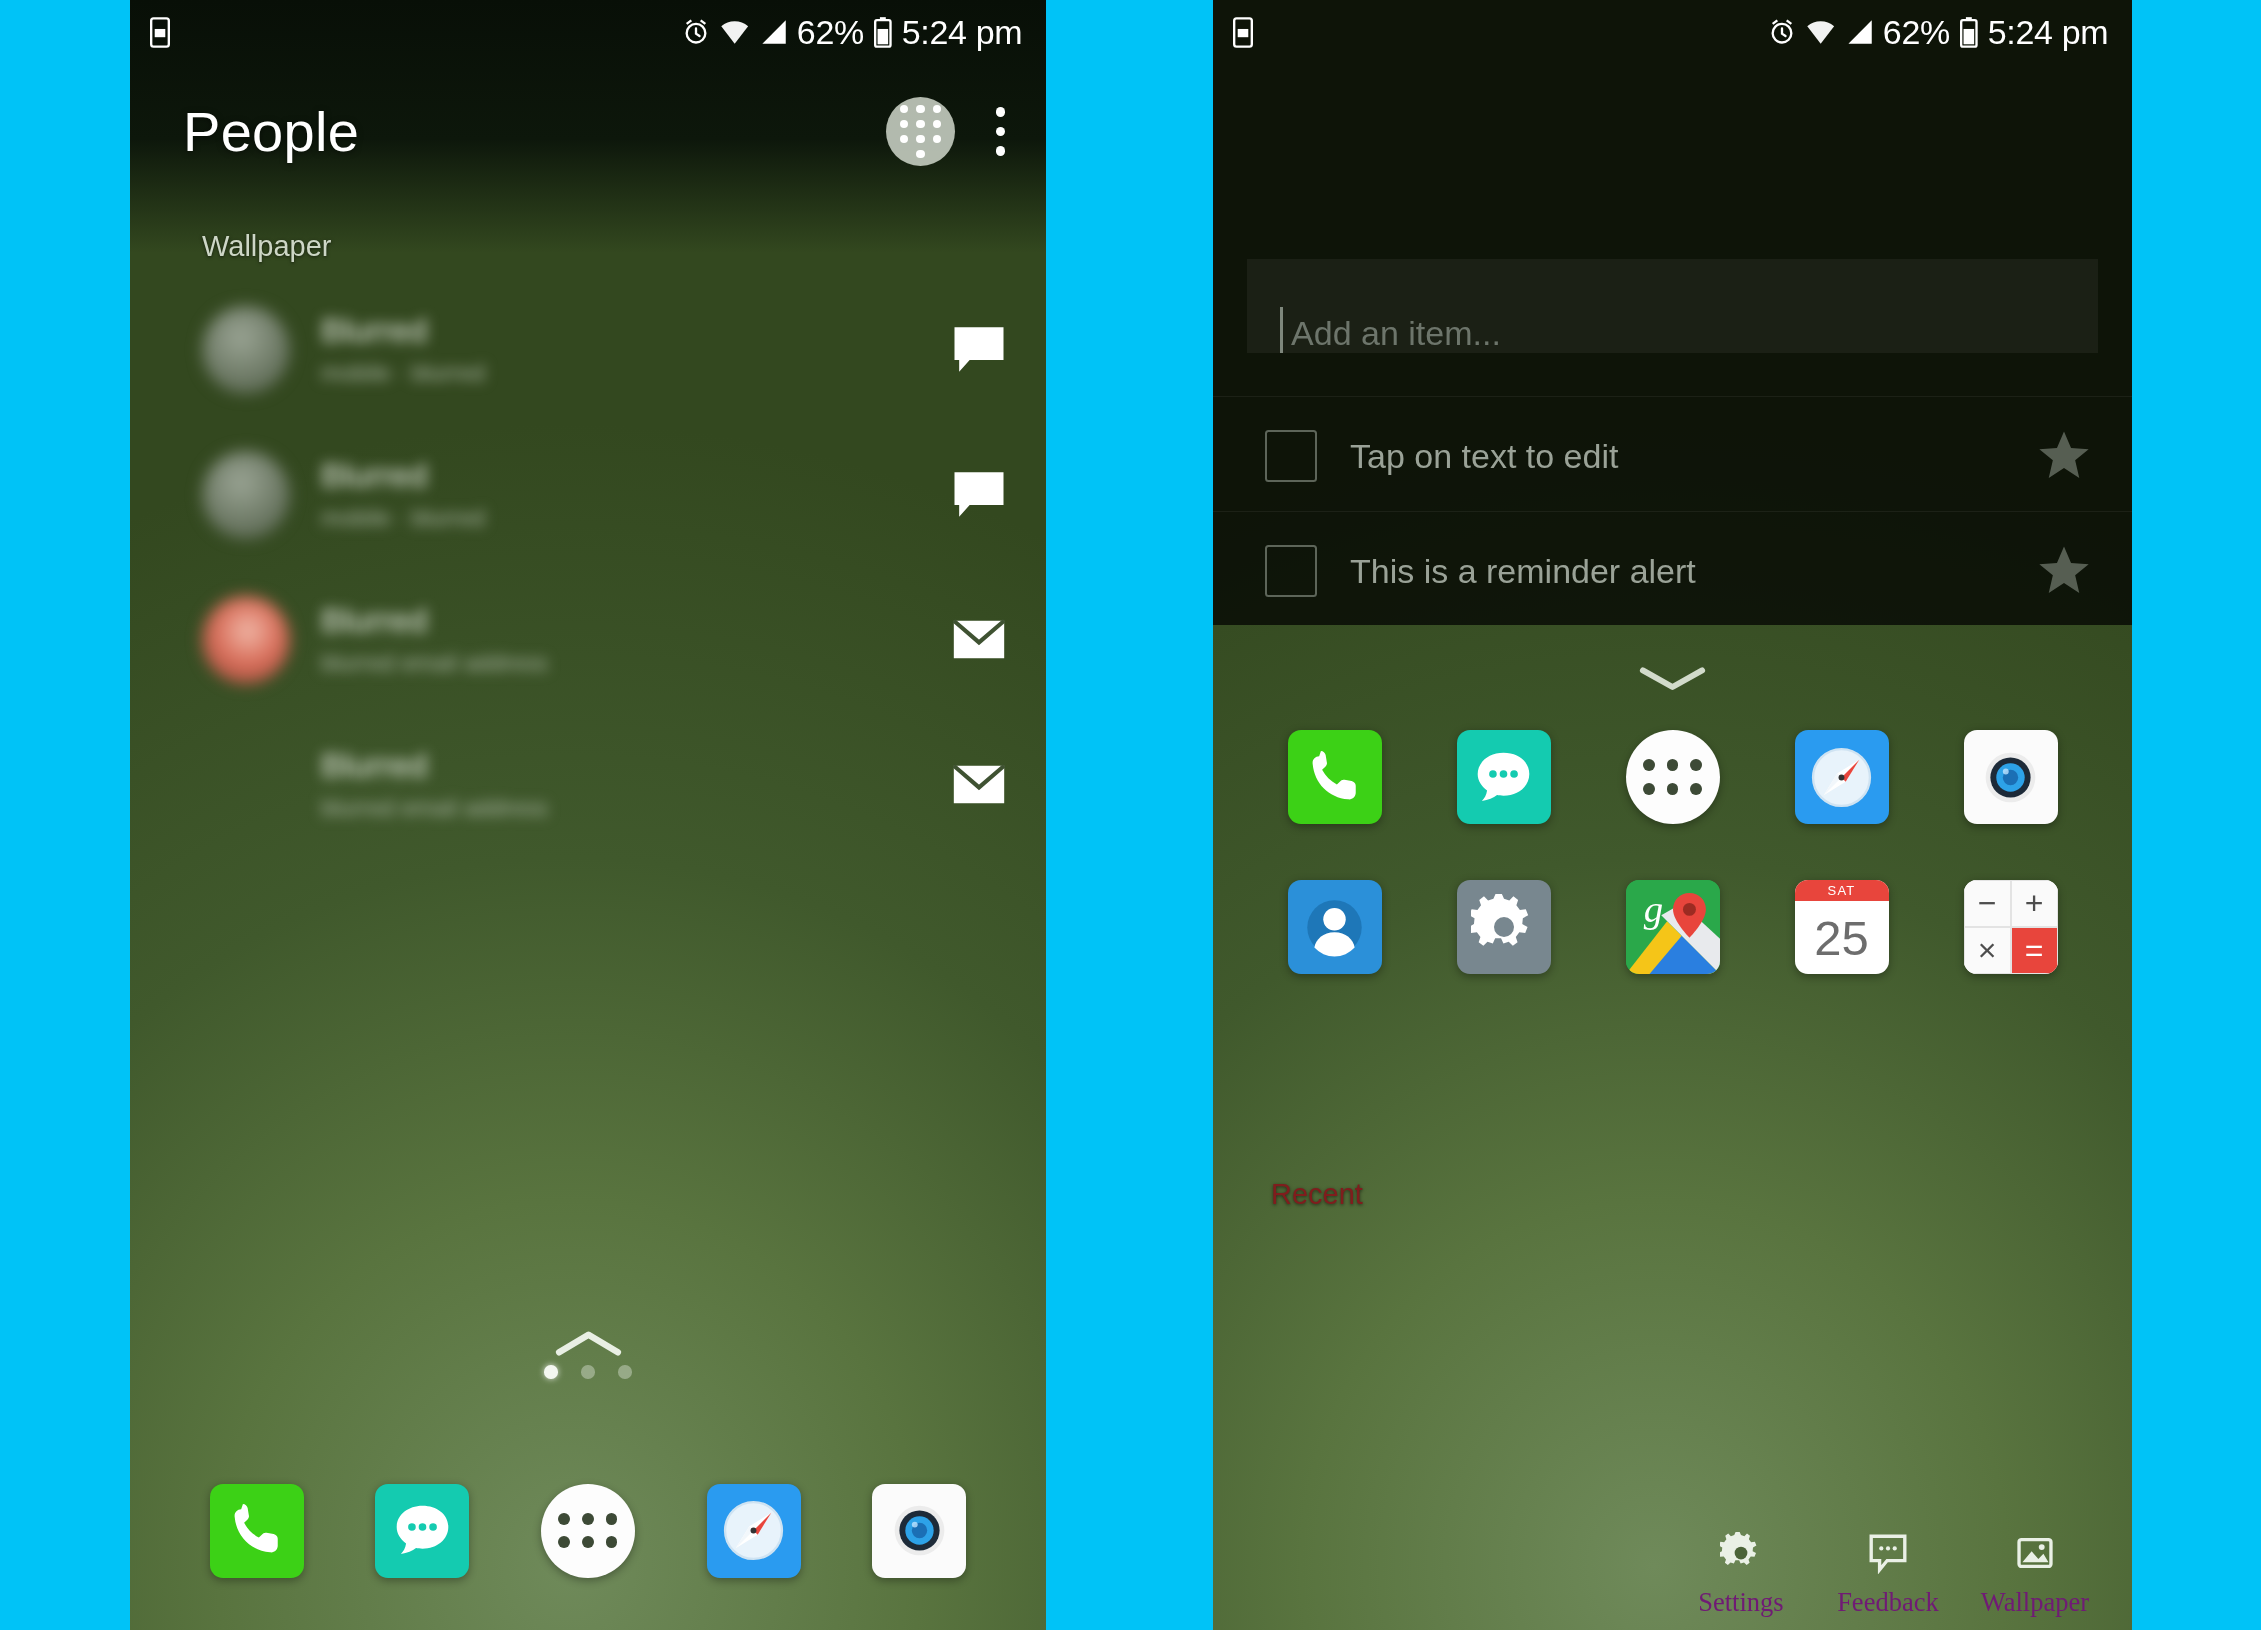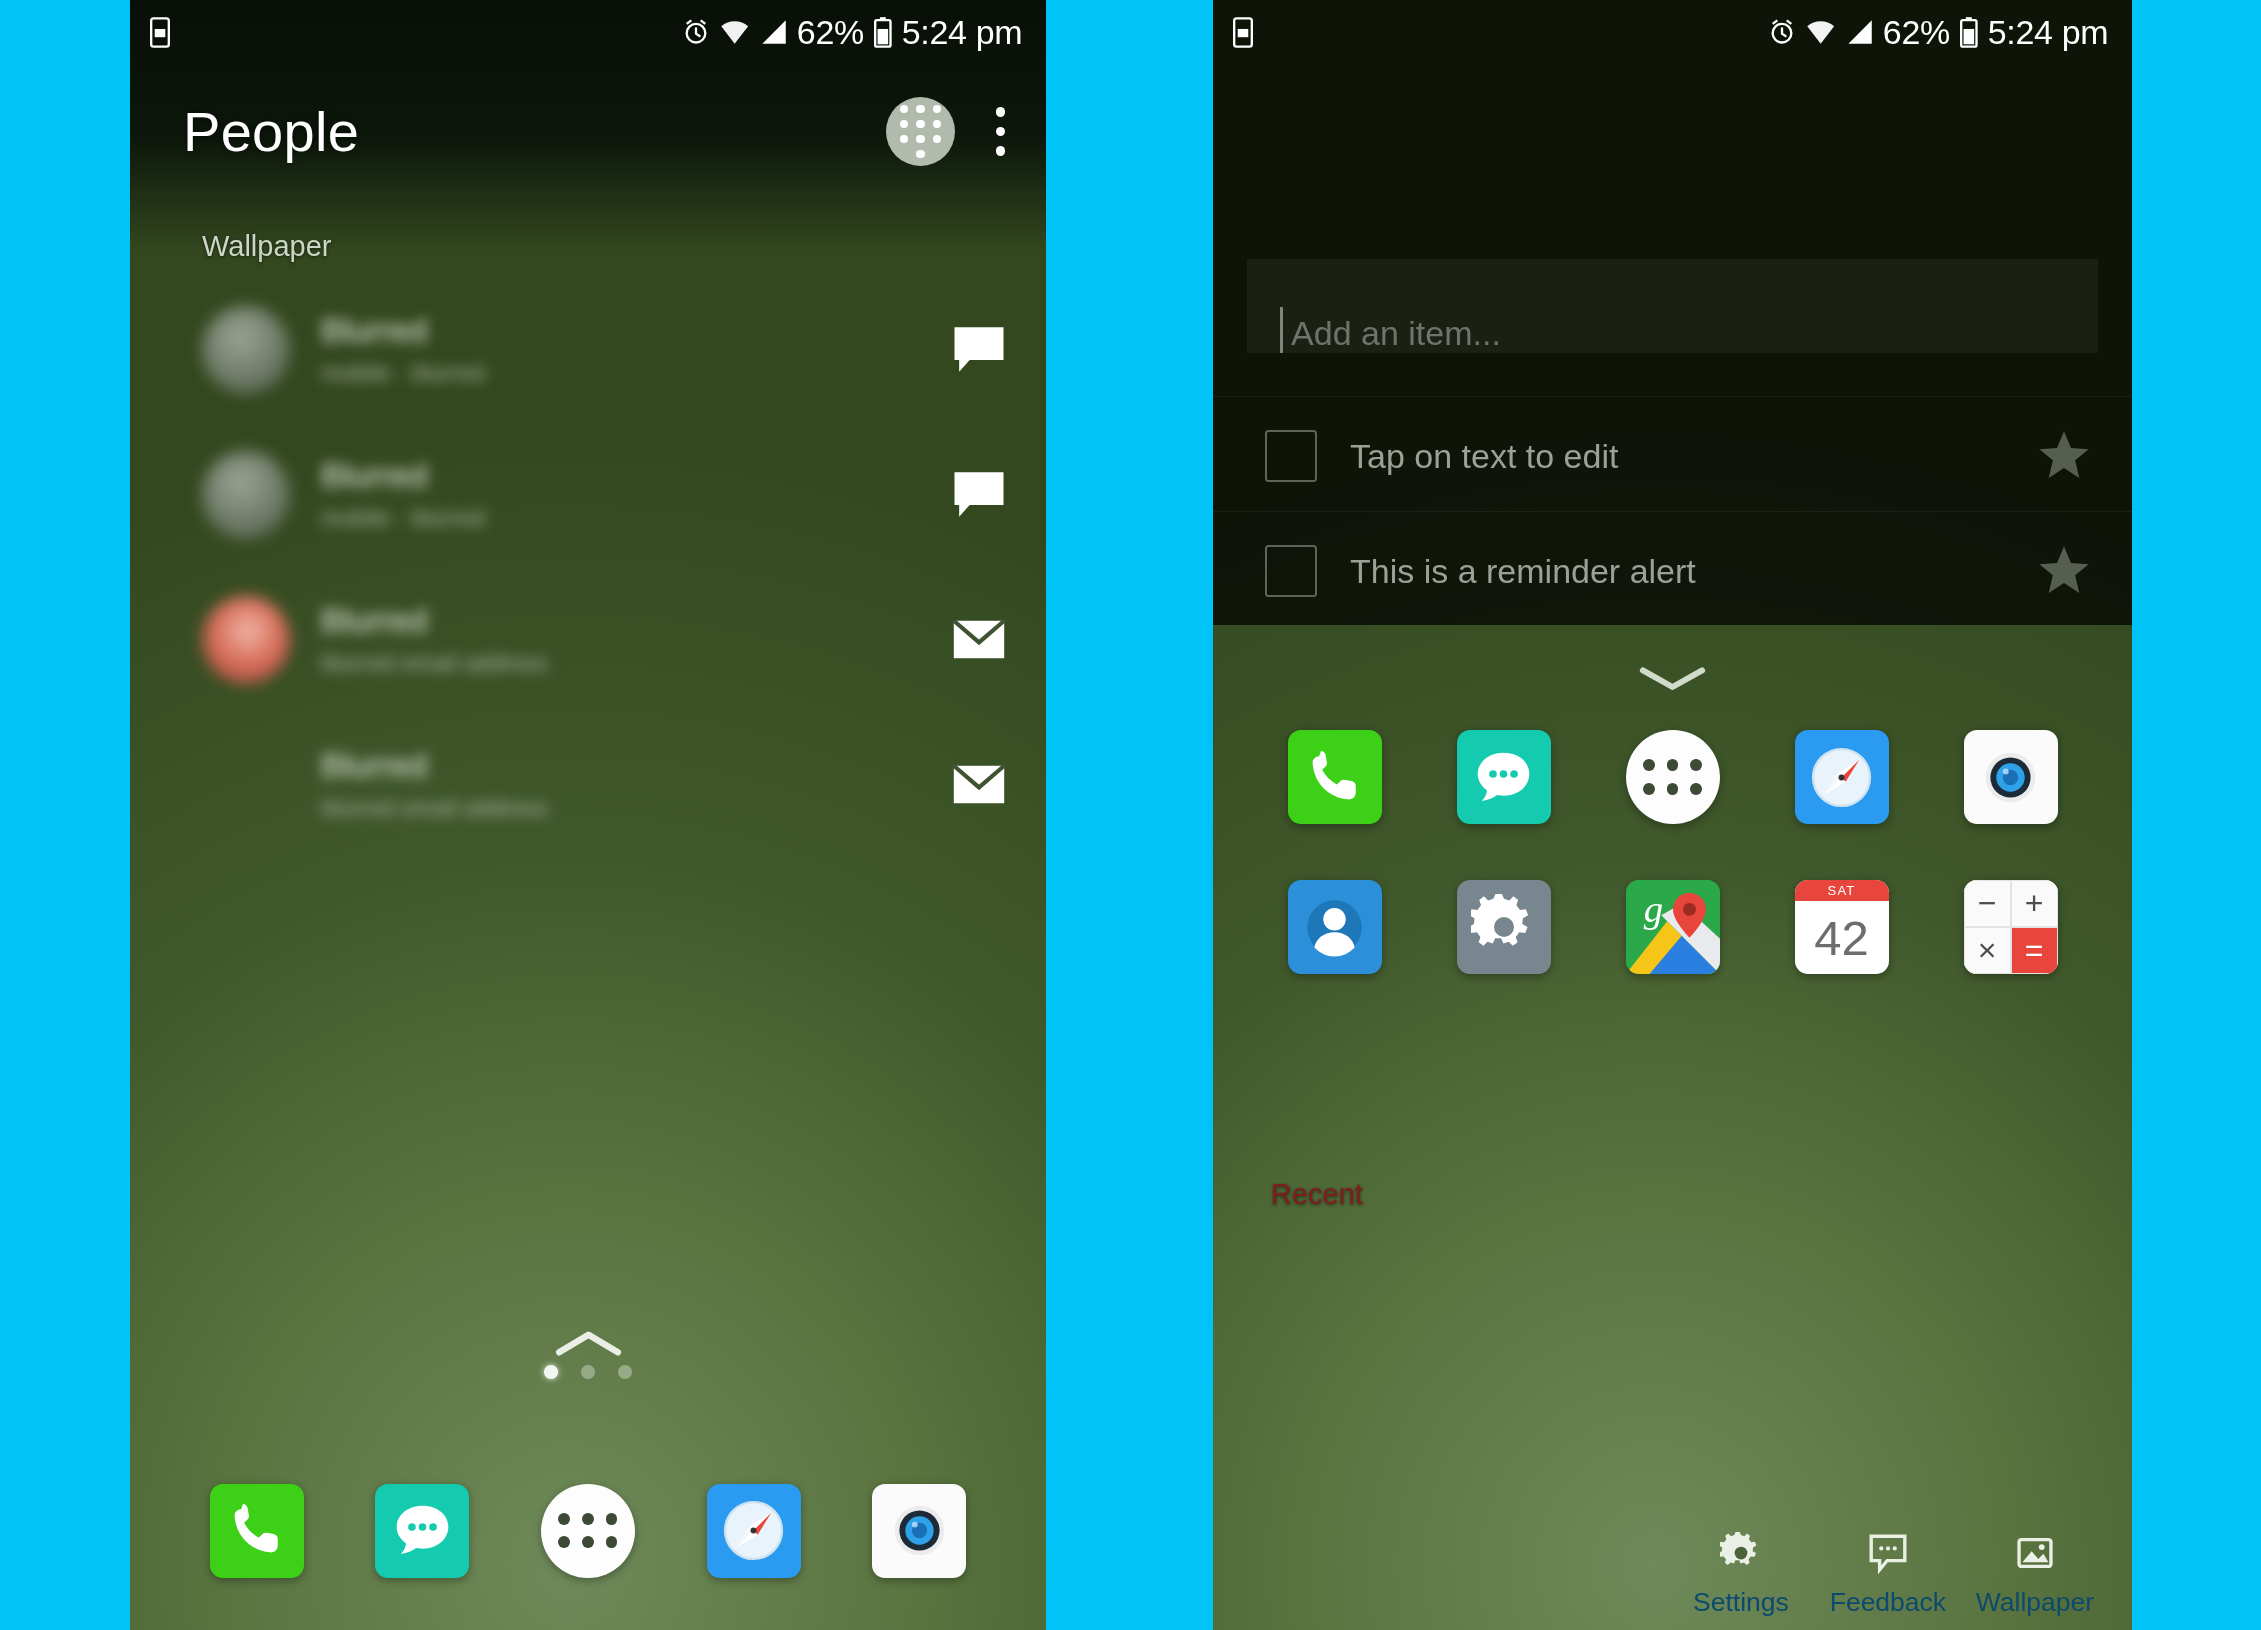--- a/index.html
+++ b/index.html
@@ -179,21 +179,21 @@
   }
   #recent-label{ top:1178px; left:58px; z-index:12; position:absolute; color:#7f1d1d; font-size:29px; }
 
   .bottom-bar{
     position:absolute; left:0; right:0; bottom:13px; z-index:12;
     display:flex; justify-content:flex-end; gap:0; padding-right:23.6px;
   }
   .bb-item{
     width:147px; display:flex; flex-direction:column; align-items:center; gap:13px;
   }
-  .bb-label{ color:#0c4a6e; font-size:26.5px; }
+  .bb-label{ color:#701a75; font-size:26.5px;font-family:Liberation Serif, serif; }
 </style>
 </head>
 <body>
 
 <div class="phone" id="phone-left">
   <div class="wallpaper"></div>
   <div class="wall-dark-top"></div>
 
   <div class="statusbar">
     <div class="sb-left">
@@ -545,21 +545,21 @@
             <path d="M108 22c-16 0-28 12-28 28 0 20 28 48 28 48s28-28 28-48c0-16-12-28-28-28Z" fill="#e8453c"></path>
             <circle cx="108" cy="50" r="11" fill="#9c2b22"></circle>
           </svg>
         </div>
       </div>
       <div class="app-ico">
         <div class="sq ico-calendar">
           <div class="cal-top">
             <span>SAT</span>
           </div>
-          <div class="cal-num">42</div>
+          <div class="cal-num">25</div>
         </div>
       </div>
       <div class="app-ico">
         <div class="sq ico-calc">
           <div class="calc-grid">
             <div class="calc-cell">−</div>
             <div class="calc-cell">+</div>
             <div class="calc-cell">×</div>
             <div class="calc-cell eq">=</div>
           </div>

